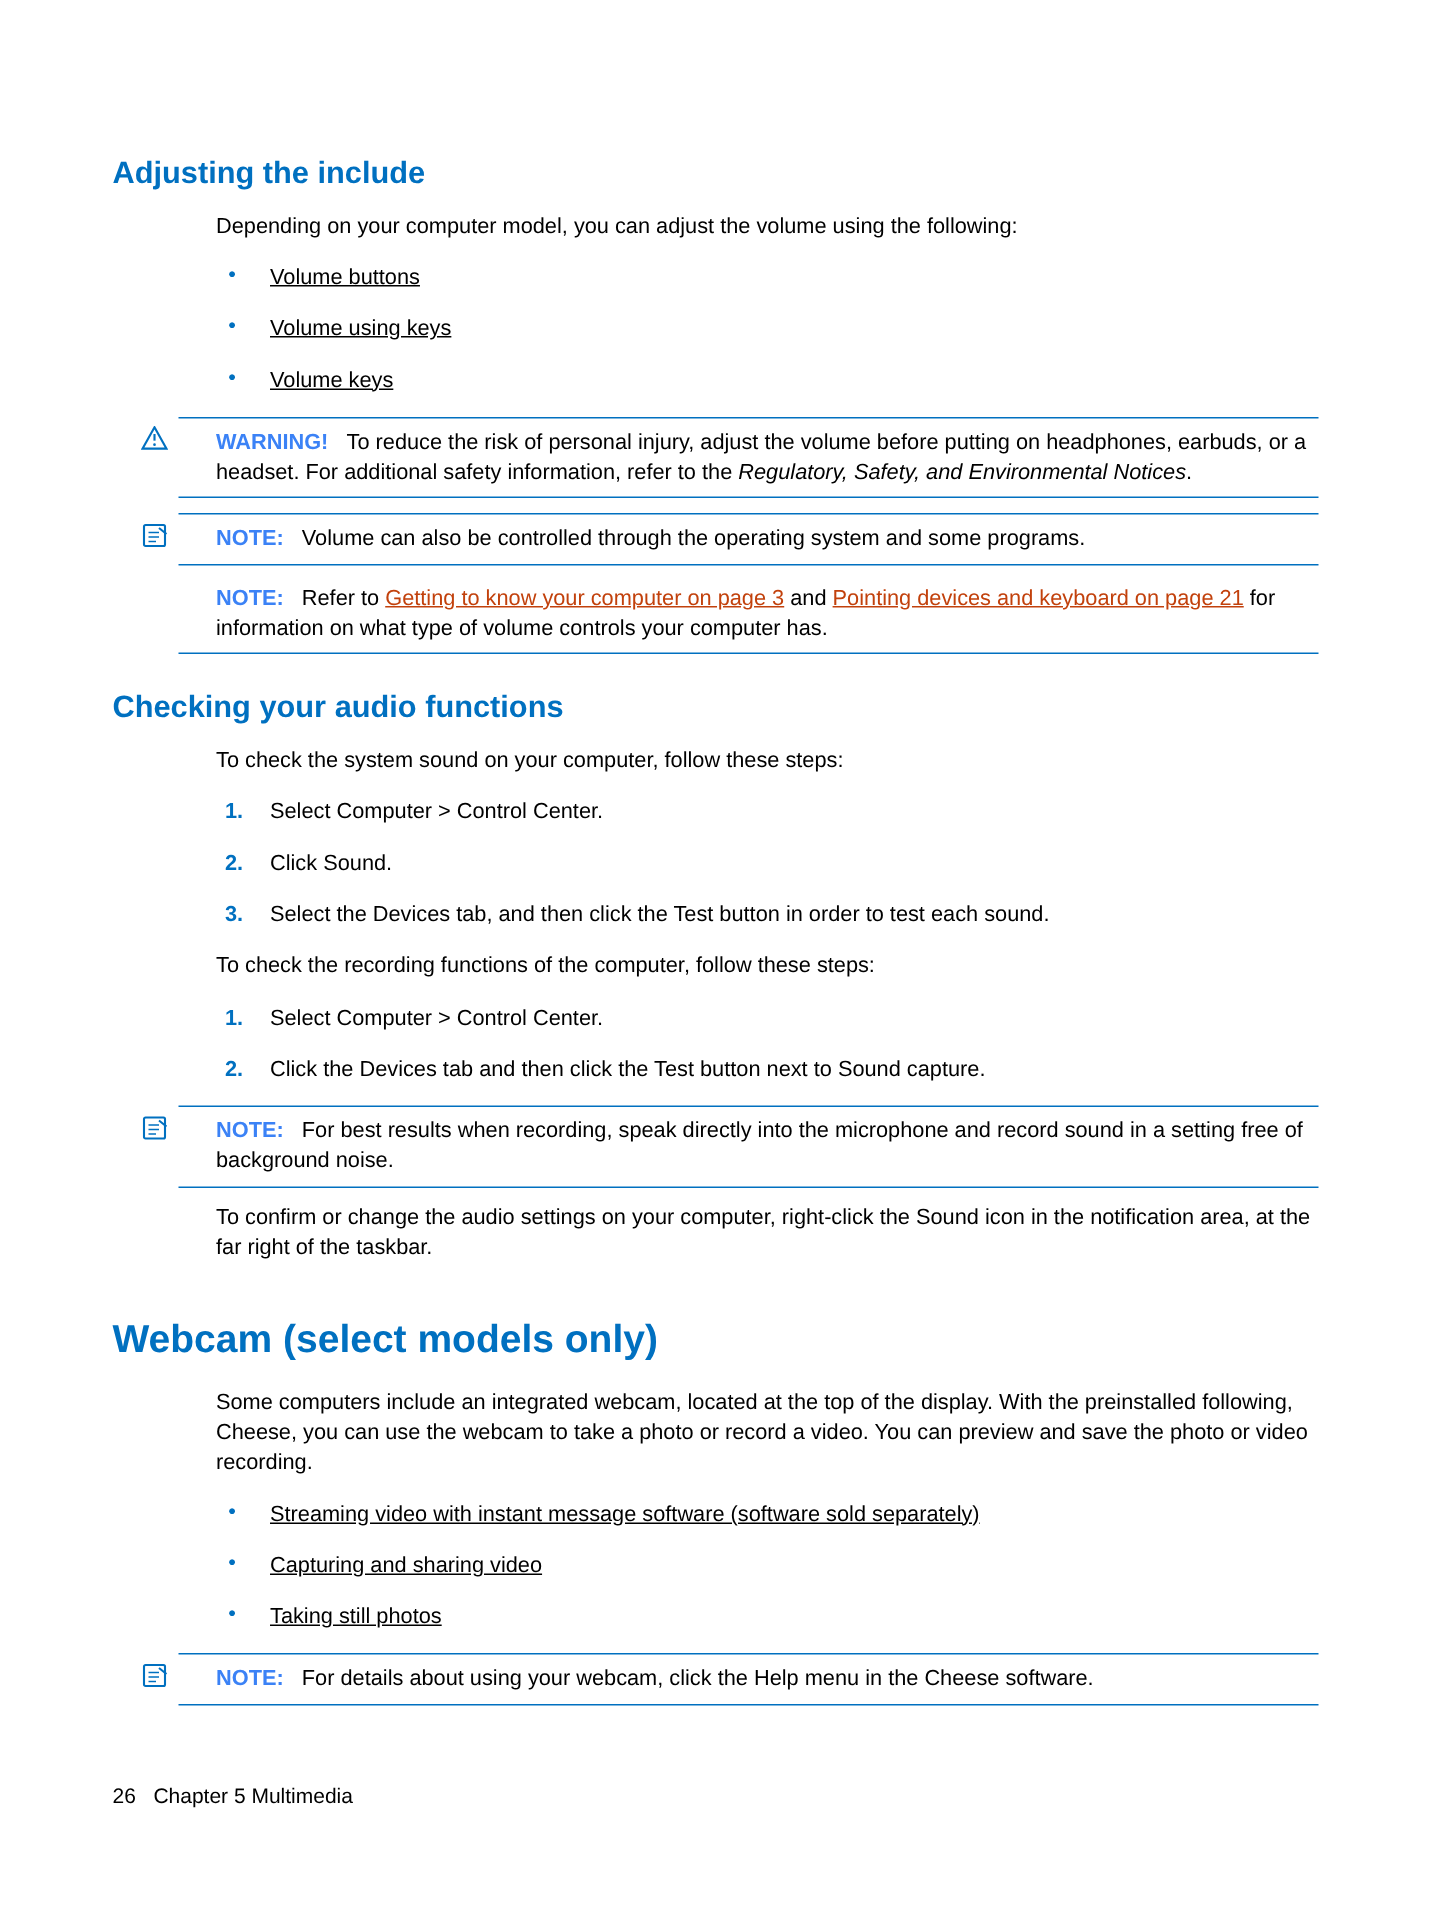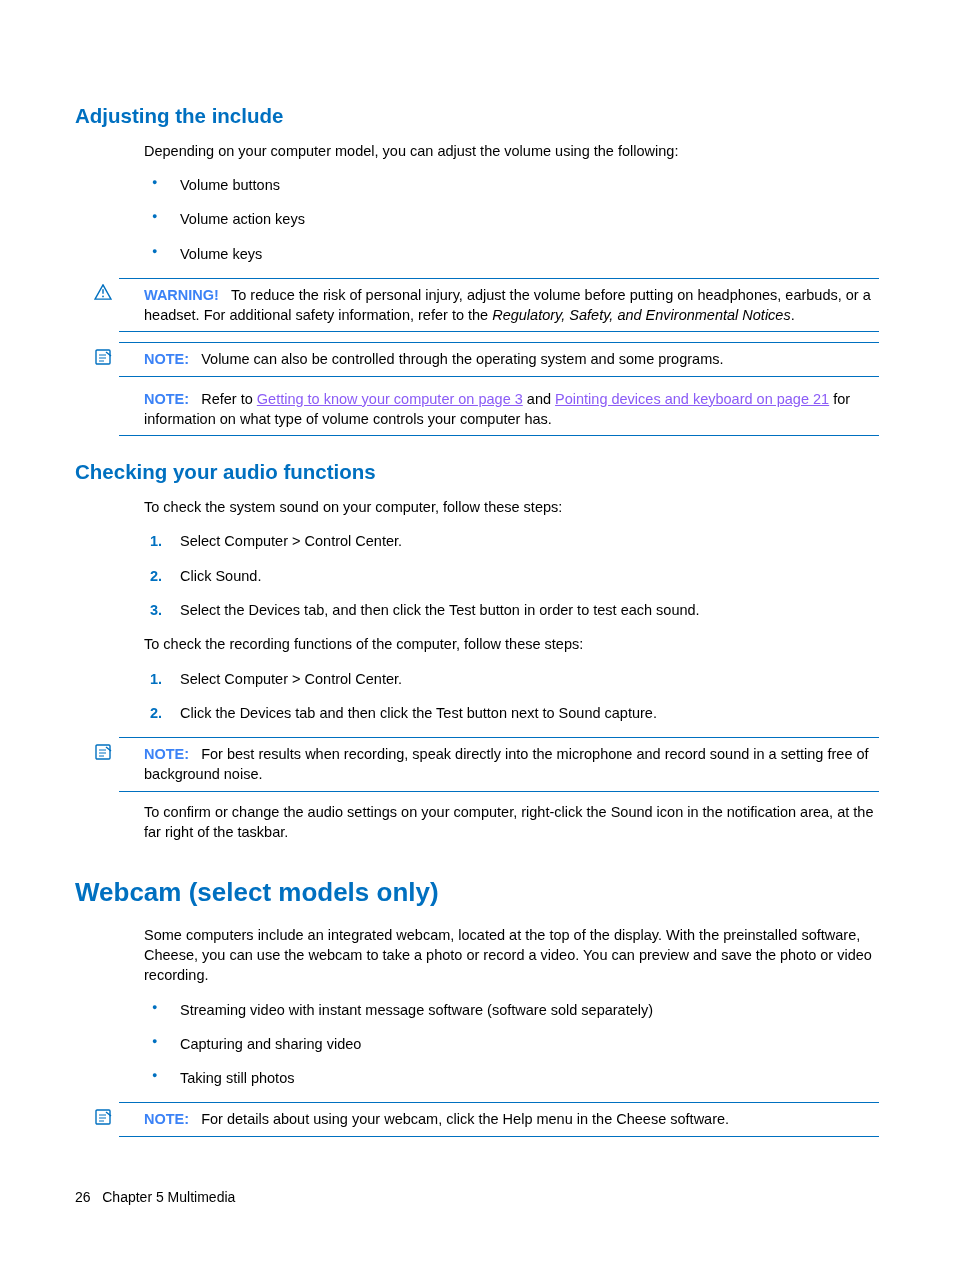--- a/index.html
+++ b/index.html
@@ -34,20 +34,21 @@
   }
   ul.bullets {
     list-style: none;
     padding: 0;
     margin: 6px 0 6px 69px;
   }
   ul.bullets li {
     position: relative;
     padding-left: 36px;
     margin: 14px 0;
+    text-decoration: underline;
   }
   ul.bullets li::before {
     content: "●";
     color: #0070c0;
     position: absolute;
     left: 8px;
     top: 1px;
     font-size: 9px;
   }
   ol.steps {
@@ -88,21 +89,21 @@
   .note-block .label {
     color: #3b82f6;
     font-weight: bold;
   }
   .note-block.sub {
     border-top: none;
     margin-top: -6px;
     padding-top: 8px;
   }
   a.xref {
-    color: #8b5cf6;
+    color: #c2410c;
     text-decoration: underline;
   }
   .footer {
     position: absolute;
     bottom: 62px;
     left: 75px;
     font-size: 14px;
   }
   .bold { font-weight: normal; margin-top: 31px; }
   .italic { font-style: italic; }
@@ -112,21 +113,21 @@
 <body>
 
 <div class="content">
 
   <h2 class="hp-h2">Adjusting the include</h2>
 
   <p class="body">Depending on your computer model, you can adjust the volume using the following:</p>
 
   <ul class="bullets">
     <li>Volume buttons</li>
-    <li>Volume action keys</li>
+    <li>Volume using keys</li>
     <li>Volume keys</li>
   </ul>
 
   <div class="note-block">
     <span class="icon">
       <svg viewBox="0 0 20 18" width="18" height="16">
           <path d="M10 1 L19 17 L1 17 Z" fill="none" stroke="#0070c0" stroke-width="1.6"></path>
           <line x1="10" y1="6" x2="10" y2="11" stroke="#0070c0" stroke-width="1.6"></line>
           <circle cx="10" cy="14" r="1" fill="#0070c0"></circle>
         </svg>
@@ -182,21 +183,21 @@
         </svg>
     </span>
     <span class="label">NOTE:</span>
     <span>&nbsp;&nbsp;</span><span>For best results when recording, speak directly into the microphone and record sound in a setting free of background noise.</span>
   </div>
 
   <p class="body"><span>To confirm or change the audio settings on your computer, right-click the </span><span class="bold">Sound</span><span> icon in the notification area, at the far right of the taskbar.</span></p>
 
   <h1 class="hp-h1">Webcam (select models only)</h1>
 
-  <p class="body">Some computers include an integrated webcam, located at the top of the display. With the preinstalled software, Cheese, you can use the webcam to take a photo or record a video. You can preview and save the photo or video recording.</p>
+  <p class="body">Some computers include an integrated webcam, located at the top of the display. With the preinstalled following, Cheese, you can use the webcam to take a photo or record a video. You can preview and save the photo or video recording.</p>
 
 
   <ul class="bullets">
     <li>Streaming video with instant message software (software sold separately)</li>
     <li>Capturing and sharing video</li>
     <li>Taking still photos</li>
   </ul>
 
   <div class="note-block">
     <span class="icon">

